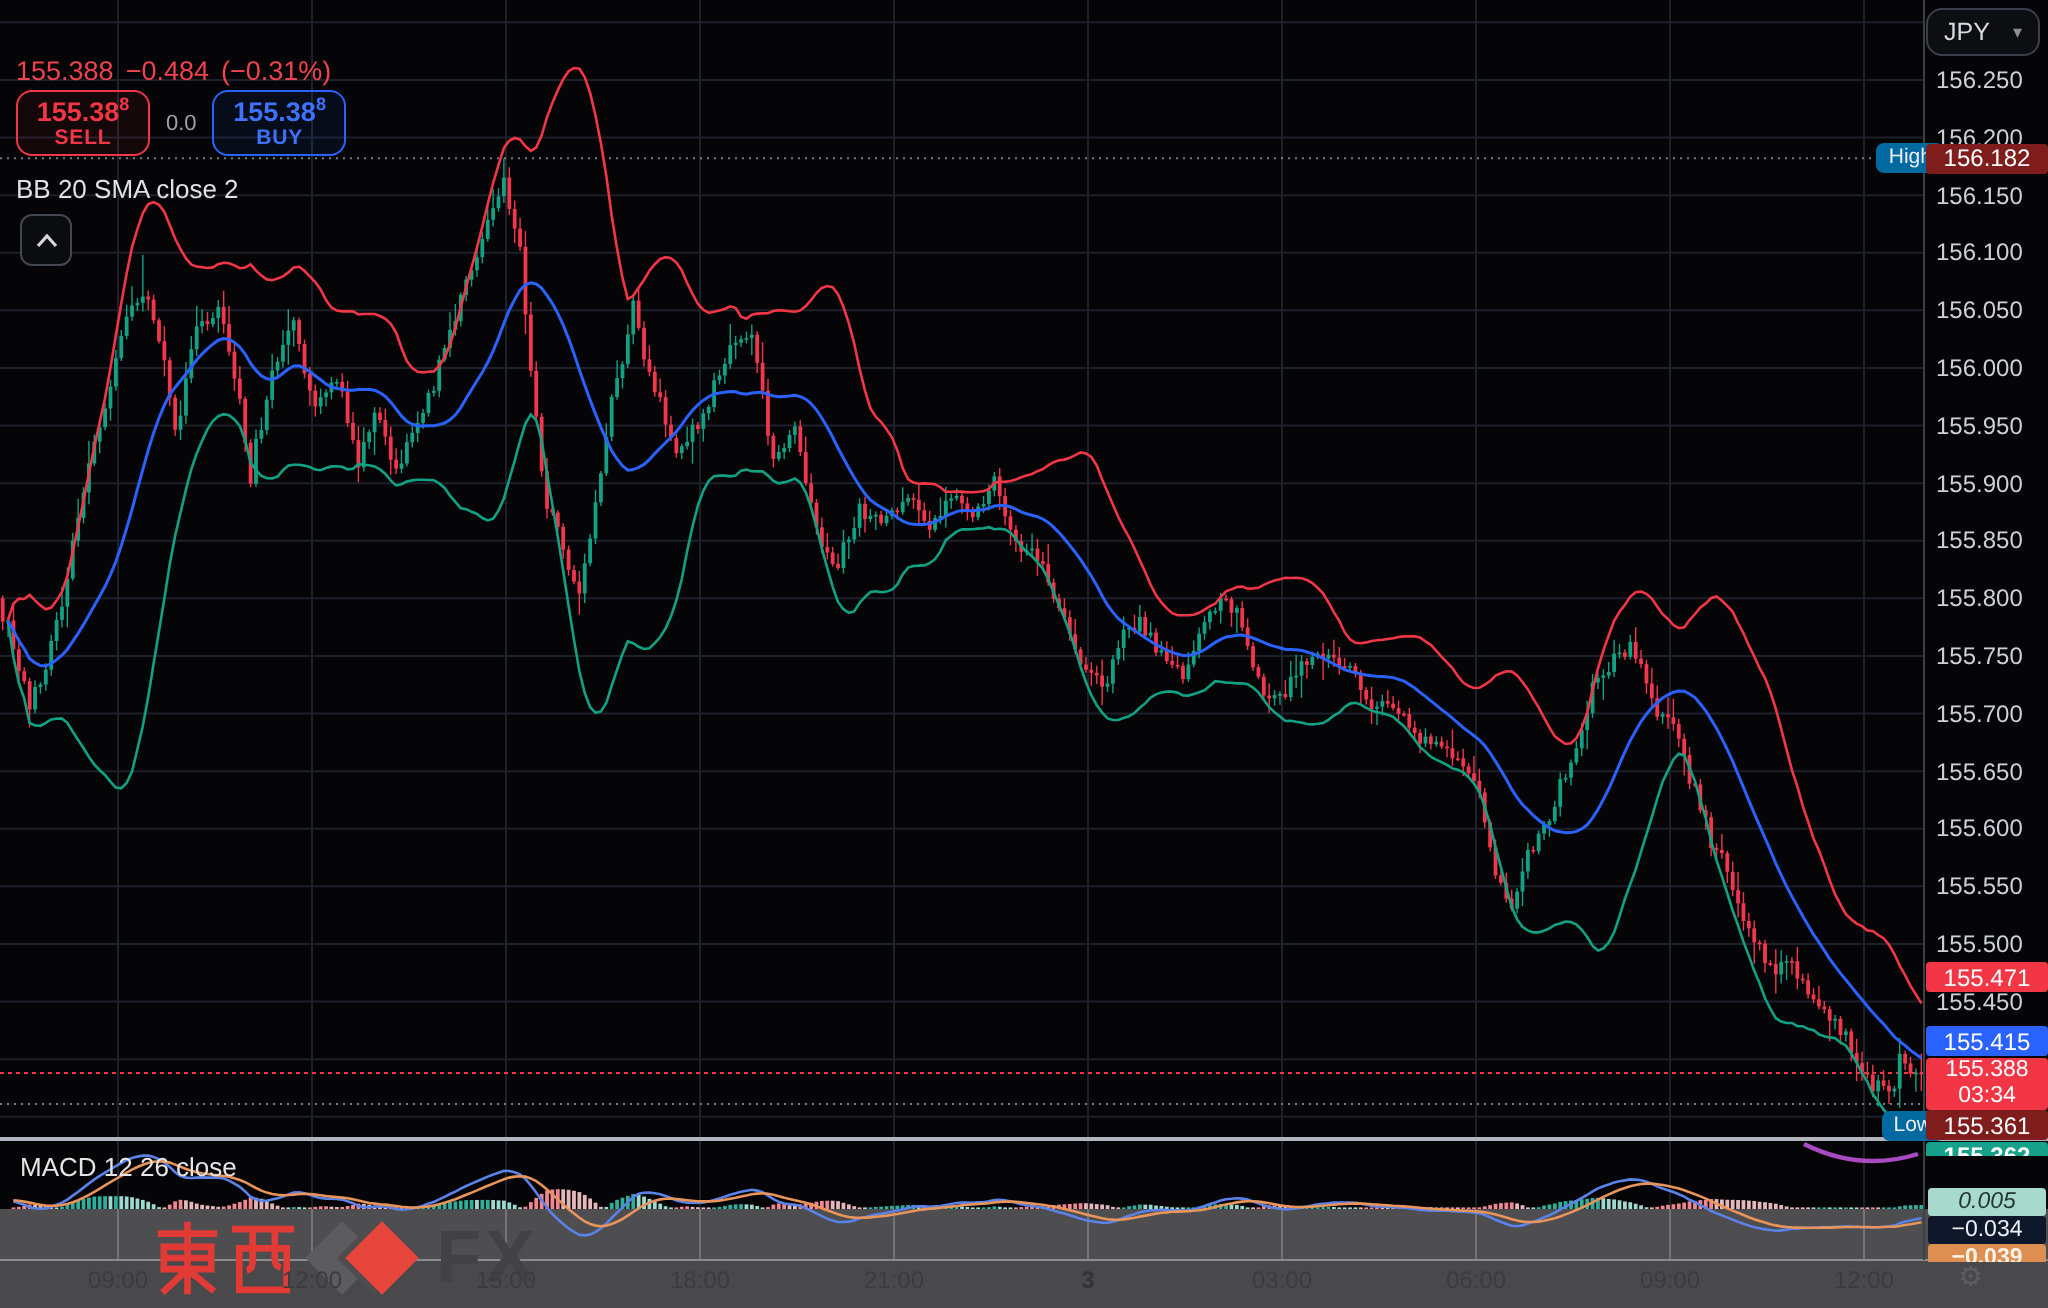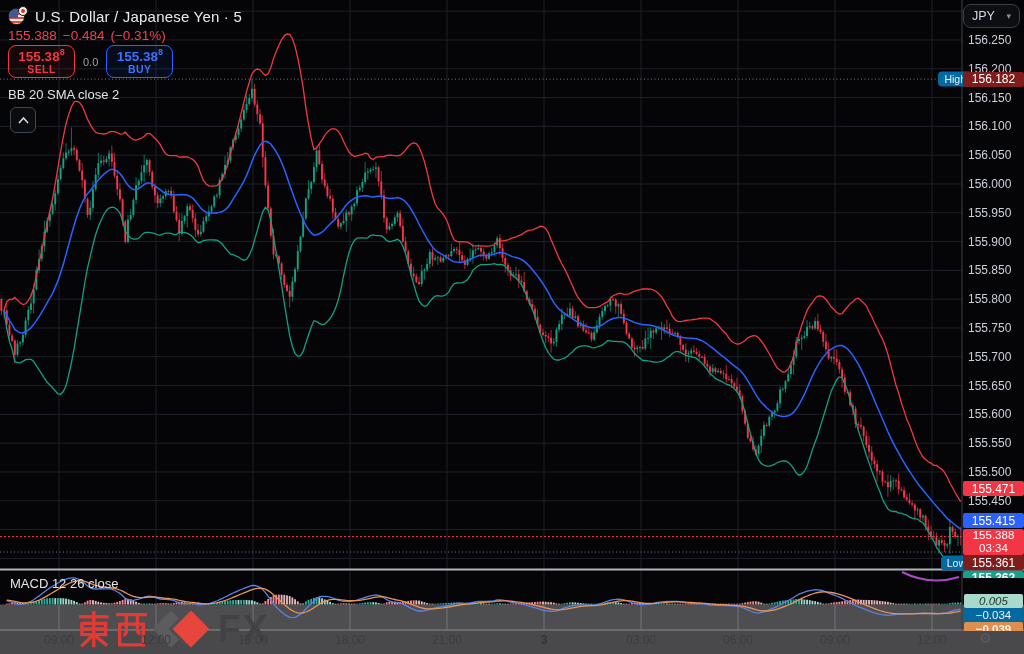--- a/index.html
+++ b/index.html
@@ -45,21 +45,21 @@
   .bk-redbig{background:#f23645;flex-direction:column;line-height:12.5px;font-size:11.5px;}
   .chip{position:absolute;right:52px;transform:translateY(-50%);background:#0369a1;color:#eceef3;
       font-size:10.5px;padding:1px 6px 2px;border-radius:4px;}
   .clipwrap{position:absolute;left:963px;overflow:hidden;width:61px;font-weight:bold;}
   .clipwrap .pbadge{position:relative;left:0;top:0;}
   
   .macd-label{left:10px;top:576px;font-size:13px;color:#e5e5e5;}
   .mbadge{position:absolute;left:964px;width:59px;height:14px;border-radius:2px;font-size:11.5px;
       display:flex;align-items:center;justify-content:center;}
   .mb-hist{background:#a7dacd;color:#223731;font-style:italic;}
-  .mb-macd{background:#0369a1;color:#eef0f7;}
+  .mb-macd{background:#0f172a;color:#eef0f7;}
   .mb-sig{background:#dd8f52;color:#fdf2e7;}
   
   .ttick{position:absolute;top:633px;transform:translateX(-50%);font-size:12px;color:#3c3c3e;}
   .ttick.strong{font-weight:700;color:#333335;}
   .gear{left:979px;top:630px;font-size:14px;color:#5d5d5f;cursor:pointer;}
   
   .wm{left:76px;top:606px;display:flex;align-items:center;gap:6px;pointer-events:none;}
   .wm .fx{font-size:37px;font-weight:700;color:#424244;letter-spacing:2px;}
   .wm-diamonds{position:relative;width:56px;height:46px;}
   .wm-diamonds .d{position:absolute;width:26px;height:26px;transform:rotate(45deg);}
@@ -1206,31 +1206,20 @@
         <path d="M4.0,310.5 L6.7,315.2 L9.4,320.3 L12.1,324.4 L14.8,329.4 L17.5,331.4 L20.2,332.8 L22.9,333.0 L25.6,331.8 L28.3,329.8 L31.0,327.6 L33.7,324.6 L36.4,320.7 L39.1,316.6 L41.8,312.2 L44.5,307.5 L47.2,302.7 L49.9,298.0 L52.5,293.3 L55.2,287.4 L57.9,280.9 L60.6,273.0 L63.3,264.2 L66.0,254.8 L68.7,244.6 L71.4,234.8 L74.1,225.2 L76.8,216.5 L79.5,209.0 L82.2,202.5 L84.9,197.3 L87.6,193.6 L90.3,190.4 L93.0,187.0 L95.7,183.4 L98.4,179.9 L101.1,176.9 L103.7,174.4 L106.4,172.1 L109.1,170.1 L111.8,169.3 L114.5,169.6 L117.2,171.2 L119.9,173.5 L122.6,177.0 L125.3,181.7 L128.0,185.2 L130.7,187.9 L133.4,189.4 L136.1,189.7 L138.8,188.7 L141.5,186.6 L144.2,184.5 L146.9,183.0 L149.6,182.9 L152.2,184.1 L154.9,185.8 L157.6,187.9 L160.3,189.9 L163.0,192.0 L165.7,193.5 L168.4,194.2 L171.1,194.5 L173.8,195.1 L176.5,195.1 L179.2,194.7 L181.9,194.7 L184.6,194.8 L187.3,195.1 L190.0,196.4 L192.7,198.2 L195.4,201.1 L198.1,204.6 L200.8,208.1 L203.4,210.6 L206.1,212.1 L208.8,212.9 L211.5,213.0 L214.2,212.9 L216.9,212.9 L219.6,212.3 L222.3,211.5 L225.0,209.9 L227.7,207.4 L230.4,203.8 L233.1,199.1 L235.8,194.8 L238.5,190.4 L241.2,186.1 L243.9,181.1 L246.6,175.4 L249.3,168.8 L252.0,161.5 L254.6,155.1 L257.3,149.8 L260.0,145.1 L262.7,142.4 L265.4,141.4 L268.1,142.0 L270.8,144.0 L273.5,147.7 L276.2,151.8 L278.9,156.7 L281.6,162.5 L284.3,169.3 L287.0,176.9 L289.7,185.0 L292.4,192.6 L295.1,200.1 L297.8,207.2 L300.5,213.8 L303.2,219.8 L305.8,225.3 L308.5,229.5 L311.2,232.9 L313.9,235.1 L316.6,234.8 L319.3,233.7 L322.0,232.2 L324.7,229.8 L327.4,226.8 L330.1,224.0 L332.8,221.4 L335.5,218.6 L338.2,215.7 L340.9,212.3 L343.6,208.5 L346.3,205.1 L349.0,202.3 L351.7,200.1 L354.4,198.4 L357.0,197.0 L359.7,196.5 L362.4,196.1 L365.1,195.7 L367.8,195.9 L370.5,196.8 L373.2,197.1 L375.9,196.5 L378.6,196.2 L381.3,196.2 L384.0,197.2 L386.7,198.0 L389.4,198.4 L392.1,198.2 L394.8,198.0 L397.5,197.6 L400.2,198.3 L402.9,199.6 L405.5,201.8 L408.2,204.9 L410.9,209.0 L413.6,213.5 L416.3,218.5 L419.0,224.0 L421.7,229.0 L424.4,234.0 L427.1,238.8 L429.8,243.0 L432.5,246.9 L435.2,250.0 L437.9,252.0 L440.6,253.6 L443.3,255.2 L446.0,256.8 L448.7,258.7 L451.4,260.6 L454.1,261.7 L456.7,262.1 L459.4,262.3 L462.1,262.2 L464.8,261.7 L467.5,260.9 L470.2,259.7 L472.9,258.0 L475.6,256.9 L478.3,255.8 L481.0,255.2 L483.7,255.4 L486.4,255.4 L489.1,255.1 L491.8,254.8 L494.5,254.0 L497.2,253.0 L499.9,252.7 L502.6,252.8 L505.3,253.5 L507.9,254.6 L510.6,255.9 L513.3,256.9 L516.0,257.6 L518.7,258.3 L521.4,259.5 L524.1,261.2 L526.8,263.6 L529.5,266.3 L532.2,269.4 L534.9,272.7 L537.6,276.1 L540.3,279.8 L543.0,283.9 L545.7,288.1 L548.4,292.7 L551.1,298.0 L553.8,302.6 L556.5,306.2 L559.1,309.2 L561.8,311.4 L564.5,313.3 L567.2,315.3 L569.9,317.0 L572.6,318.9 L575.3,320.6 L578.0,322.4 L580.7,323.7 L583.4,325.0 L586.1,326.2 L588.8,327.0 L591.5,327.7 L594.2,327.7 L596.9,327.2 L599.6,326.2 L602.3,324.9 L605.0,323.0 L607.6,321.2 L610.3,319.7 L613.0,318.5 L615.7,318.1 L618.4,317.6 L621.1,317.5 L623.8,318.2 L626.5,319.0 L629.2,320.1 L631.9,321.2 L634.6,322.4 L637.3,323.2 L640.0,323.9 L642.7,324.7 L645.4,324.7 L648.1,324.9 L650.8,325.2 L653.5,326.0 L656.2,326.8 L658.8,327.9 L661.5,329.1 L664.2,330.5 L666.9,332.0 L669.6,333.3 L672.3,334.8 L675.0,335.7 L677.7,336.4 L680.4,337.0 L683.1,337.5 L685.8,337.9 L688.5,338.1 L691.2,338.2 L693.9,338.5 L696.6,338.8 L699.3,339.7 L702.0,340.6 L704.7,342.3 L707.4,344.0 L710.0,346.2 L712.7,348.2 L715.4,350.4 L718.1,352.6 L720.8,354.8 L723.5,356.8 L726.2,359.1 L728.9,361.4 L731.6,363.8 L734.3,365.8 L737.0,367.9 L739.7,370.0 L742.4,372.9 L745.1,376.5 L747.8,380.8 L750.5,385.2 L753.2,389.8 L755.9,394.7 L758.6,398.8 L761.2,402.2 L763.9,404.9 L766.6,407.7 L769.3,410.0 L772.0,412.1 L774.7,413.9 L777.4,415.4 L780.1,415.9 L782.8,416.4 L785.5,416.3 L788.2,415.7 L790.9,414.4 L793.6,412.4 L796.3,408.9 L799.0,404.7 L801.7,399.7 L804.4,394.4 L807.1,388.3 L809.8,381.9 L812.4,376.0 L815.1,370.3 L817.8,365.5 L820.5,360.8 L823.2,357.1 L825.9,353.9 L828.6,351.3 L831.3,349.0 L834.0,347.4 L836.7,346.1 L839.4,345.5 L842.1,345.6 L844.8,347.0 L847.5,348.8 L850.2,352.0 L852.9,355.4 L855.6,359.8 L858.3,364.2 L860.9,369.2 L863.6,374.7 L866.3,380.5 L869.0,387.1 L871.7,393.6 L874.4,400.2 L877.1,406.7 L879.8,412.8 L882.5,419.0 L885.2,425.2 L887.9,431.7 L890.6,437.6 L893.3,443.2 L896.0,448.3 L898.7,453.2 L901.4,458.1 L904.1,462.7 L906.8,467.3 L909.5,471.2 L912.1,475.2 L914.8,479.4 L917.5,483.1 L920.2,486.7 L922.9,489.9 L925.6,493.2 L928.3,496.6 L931.0,499.8 L933.7,503.1 L936.4,506.3 L939.1,509.2 L941.8,512.0 L944.5,515.2 L947.2,518.4 L949.9,520.7 L952.6,522.8 L955.3,525.2 L958.0,527.1 L960.7,529.0 " stroke="#2962ff" stroke-width="1.5" fill="none"></path>
       </g>
       <g clip-path="url(#macdClip)" fill="none">
         <path d="M6.7,600.6 L9.4,601.5 L12.1,602.4 L14.8,603.6 L17.5,604.1 L20.2,604.4 L22.9,604.2 L25.6,603.5 L28.3,602.4 L31.0,601.3 L33.7,599.8 L36.4,597.8 L39.1,595.9 L41.8,593.8 L44.5,591.7 L47.2,589.7 L49.9,587.9 L52.5,586.3 L55.2,584.7 L57.9,583.0 L60.6,581.5 L63.3,580.1 L66.0,579.0 L68.7,578.3 L71.4,577.8 L74.1,577.8 L76.8,578.5 L79.5,579.7 L82.2,581.3 L84.9,583.5 L87.6,586.1 L90.3,588.0 L93.0,588.8 L95.7,589.0 L98.4,588.8 L101.1,588.7 L103.7,588.8 L106.4,588.8 L109.1,588.8 L111.8,589.2 L114.5,590.3 L117.2,591.8 L119.9,593.4 L122.6,595.7 L125.3,598.4 L128.0,599.6 L130.7,600.4 L133.4,600.4 L136.1,599.7 L138.8,599.1 L141.5,598.2 L144.2,597.2 L146.9,596.3 L149.6,596.1 L152.2,596.6 L154.9,597.4 L157.6,598.4 L160.3,599.0 L163.0,599.3 L165.7,599.4 L168.4,599.5 L171.1,599.8 L173.8,600.6 L176.5,601.6 L179.2,603.0 L181.9,603.5 L184.6,603.6 L187.3,603.3 L190.0,603.1 L192.7,603.3 L195.4,603.9 L198.1,604.5 L200.8,604.9 L203.4,604.6 L206.1,604.2 L208.8,603.6 L211.5,602.9 L214.2,601.8 L216.9,601.0 L219.6,599.7 L222.3,598.4 L225.0,597.0 L227.7,595.8 L230.4,594.3 L233.1,593.0 L235.8,591.8 L238.5,590.6 L241.2,589.5 L243.9,588.3 L246.6,587.3 L249.3,586.4 L252.0,585.4 L254.6,585.5 L257.3,586.1 L260.0,587.2 L262.7,589.5 L265.4,592.7 L268.1,596.2 L270.8,600.1 L273.5,603.9 L276.2,607.0 L278.9,609.6 L281.6,612.0 L284.3,614.2 L287.0,615.9 L289.7,617.4 L292.4,617.7 L295.1,617.3 L297.8,615.9 L300.5,614.1 L303.2,611.8 L305.8,609.0 L308.5,606.3 L311.2,603.8 L313.9,601.2 L316.6,598.5 L319.3,596.9 L322.0,596.4 L324.7,596.3 L327.4,596.6 L330.1,597.1 L332.8,598.0 L335.5,599.0 L338.2,600.2 L340.9,600.9 L343.6,601.4 L346.3,601.4 L349.0,601.5 L351.7,601.2 L354.4,600.8 L357.0,600.0 L359.7,599.2 L362.4,598.4 L365.1,597.4 L367.8,596.6 L370.5,595.9 L373.2,595.4 L375.9,594.9 L378.6,595.3 L381.3,596.1 L384.0,597.8 L386.7,599.6 L389.4,600.9 L392.1,601.8 L394.8,602.2 L397.5,602.4 L400.2,603.0 L402.9,604.1 L405.5,605.3 L408.2,606.7 L410.9,608.1 L413.6,609.3 L416.3,610.3 L419.0,611.0 L421.7,611.0 L424.4,610.8 L427.1,610.2 L429.8,609.2 L432.5,608.6 L435.2,607.9 L437.9,607.3 L440.6,606.9 L443.3,606.4 L446.0,605.8 L448.7,605.3 L451.4,604.6 L454.1,604.0 L456.7,603.4 L459.4,603.2 L462.1,603.2 L464.8,603.4 L467.5,603.2 L470.2,603.0 L472.9,602.5 L475.6,602.0 L478.3,601.5 L481.0,601.3 L483.7,601.3 L486.4,601.4 L489.1,601.2 L491.8,601.1 L494.5,600.6 L497.2,600.0 L499.9,599.9 L502.6,600.2 L505.3,600.7 L507.9,601.4 L510.6,602.1 L513.3,602.6 L516.0,603.0 L518.7,603.4 L521.4,603.8 L524.1,604.5 L526.8,605.3 L529.5,606.1 L532.2,606.8 L534.9,607.6 L537.6,608.5 L540.3,609.4 L543.0,610.1 L545.7,610.6 L548.4,611.0 L551.1,611.3 L553.8,611.4 L556.5,610.9 L559.1,610.1 L561.8,608.9 L564.5,607.9 L567.2,607.1 L569.9,606.1 L572.6,605.6 L575.3,605.1 L578.0,605.1 L580.7,604.9 L583.4,605.0 L586.1,605.1 L588.8,605.1 L591.5,605.3 L594.2,605.1 L596.9,604.7 L599.6,603.9 L602.3,603.0 L605.0,602.0 L607.6,601.2 L610.3,600.3 L613.0,599.6 L615.7,599.4 L618.4,599.1 L621.1,599.3 L623.8,599.8 L626.5,600.7 L629.2,601.6 L631.9,602.6 L634.6,603.5 L637.3,604.0 L640.0,604.4 L642.7,604.7 L645.4,604.5 L648.1,604.2 L650.8,603.7 L653.5,603.3 L656.2,602.7 L658.8,602.2 L661.5,601.9 L664.2,601.6 L666.9,601.3 L669.6,601.3 L672.3,601.3 L675.0,601.3 L677.7,601.4 L680.4,601.8 L683.1,602.3 L685.8,602.8 L688.5,603.2 L691.2,603.3 L693.9,603.4 L696.6,603.6 L699.3,603.8 L702.0,603.9 L704.7,604.2 L707.4,604.5 L710.0,605.0 L712.7,605.1 L715.4,605.3 L718.1,605.3 L720.8,605.4 L723.5,605.4 L726.2,605.6 L728.9,605.7 L731.6,605.8 L734.3,606.0 L737.0,606.3 L739.7,606.6 L742.4,607.5 L745.1,608.6 L747.8,609.9 L750.5,611.0 L753.2,612.0 L755.9,612.9 L758.6,613.1 L761.2,612.7 L763.9,611.8 L766.6,611.0 L769.3,609.8 L772.0,608.7 L774.7,607.6 L777.4,606.3 L780.1,604.7 L782.8,603.3 L785.5,601.9 L788.2,600.5 L790.9,599.0 L793.6,597.5 L796.3,595.7 L799.0,594.2 L801.7,593.1 L804.4,592.2 L807.1,591.2 L809.8,590.6 L812.4,590.2 L815.1,589.7 L817.8,589.8 L820.5,590.1 L823.2,590.9 L825.9,591.9 L828.6,593.2 L831.3,594.2 L834.0,595.1 L836.7,596.0 L839.4,597.1 L842.1,598.3 L844.8,599.9 L847.5,601.1 L850.2,602.6 L852.9,603.9 L855.6,605.5 L858.3,606.7 L860.9,607.7 L863.6,608.7 L866.3,609.8 L869.0,610.9 L871.7,611.9 L874.4,612.8 L877.1,613.6 L879.8,614.1 L882.5,614.7 L885.2,615.0 L887.9,615.4 L890.6,615.2 L893.3,614.8 L896.0,614.4 L898.7,614.3 L901.4,614.0 L904.1,614.0 L906.8,613.9 L909.5,613.8 L912.1,613.6 L914.8,613.6 L917.5,613.4 L920.2,613.4 L922.9,613.1 L925.6,613.3 L928.3,613.4 L931.0,613.6 L933.7,613.6 L936.4,613.8 L939.1,613.6 L941.8,613.4 L944.5,613.1 L947.2,612.8 L949.9,611.6 L952.6,610.8 L955.3,610.2 L958.0,609.6 L960.7,609.1 " stroke="#5b82e8" stroke-width="1.3" fill="none"></path>
         <path d="M6.7,600.1 L9.4,600.4 L12.1,600.8 L14.8,601.3 L17.5,601.9 L20.2,602.4 L22.9,602.8 L25.6,602.9 L28.3,602.8 L31.0,602.5 L33.7,602.0 L36.4,601.1 L39.1,600.1 L41.8,598.8 L44.5,597.4 L47.2,595.9 L49.9,594.3 L52.5,592.7 L55.2,591.1 L57.9,589.5 L60.6,587.9 L63.3,586.3 L66.0,584.8 L68.7,583.5 L71.4,582.4 L74.1,581.5 L76.8,580.9 L79.5,580.6 L82.2,580.8 L84.9,581.3 L87.6,582.3 L90.3,583.4 L93.0,584.5 L95.7,585.4 L98.4,586.1 L101.1,586.6 L103.7,587.0 L106.4,587.4 L109.1,587.7 L111.8,588.0 L114.5,588.4 L117.2,589.1 L119.9,590.0 L122.6,591.1 L125.3,592.6 L128.0,594.0 L130.7,595.3 L133.4,596.3 L136.1,597.0 L138.8,597.4 L141.5,597.6 L144.2,597.5 L146.9,597.3 L149.6,597.0 L152.2,596.9 L154.9,597.0 L157.6,597.3 L160.3,597.6 L163.0,598.0 L165.7,598.3 L168.4,598.5 L171.1,598.8 L173.8,599.1 L176.5,599.6 L179.2,600.3 L181.9,600.9 L184.6,601.5 L187.3,601.8 L190.0,602.1 L192.7,602.3 L195.4,602.7 L198.1,603.0 L200.8,603.4 L203.4,603.6 L206.1,603.8 L208.8,603.7 L211.5,603.5 L214.2,603.2 L216.9,602.8 L219.6,602.1 L222.3,601.4 L225.0,600.5 L227.7,599.6 L230.4,598.5 L233.1,597.4 L235.8,596.3 L238.5,595.2 L241.2,594.0 L243.9,592.9 L246.6,591.8 L249.3,590.7 L252.0,589.6 L254.6,588.8 L257.3,588.3 L260.0,588.1 L262.7,588.3 L265.4,589.2 L268.1,590.6 L270.8,592.5 L273.5,594.8 L276.2,597.2 L278.9,599.7 L281.6,602.2 L284.3,604.6 L287.0,606.8 L289.7,608.9 L292.4,610.7 L295.1,612.0 L297.8,612.8 L300.5,613.1 L303.2,612.8 L305.8,612.0 L308.5,610.9 L311.2,609.5 L313.9,607.8 L316.6,606.0 L319.3,604.2 L322.0,602.6 L324.7,601.3 L327.4,600.4 L330.1,599.7 L332.8,599.4 L335.5,599.3 L338.2,599.5 L340.9,599.8 L343.6,600.1 L346.3,600.4 L349.0,600.6 L351.7,600.7 L354.4,600.7 L357.0,600.6 L359.7,600.3 L362.4,599.9 L365.1,599.4 L367.8,598.9 L370.5,598.3 L373.2,597.7 L375.9,597.1 L378.6,596.8 L381.3,596.6 L384.0,596.9 L386.7,597.4 L389.4,598.1 L392.1,598.9 L394.8,599.5 L397.5,600.1 L400.2,600.7 L402.9,601.4 L405.5,602.1 L408.2,603.1 L410.9,604.1 L413.6,605.1 L416.3,606.1 L419.0,607.1 L421.7,607.9 L424.4,608.5 L427.1,608.8 L429.8,608.9 L432.5,608.8 L435.2,608.7 L437.9,608.4 L440.6,608.1 L443.3,607.8 L446.0,607.4 L448.7,607.0 L451.4,606.5 L454.1,606.0 L456.7,605.5 L459.4,605.0 L462.1,604.7 L464.8,604.4 L467.5,604.2 L470.2,603.9 L472.9,603.6 L475.6,603.3 L478.3,603.0 L481.0,602.6 L483.7,602.4 L486.4,602.2 L489.1,602.0 L491.8,601.8 L494.5,601.6 L497.2,601.2 L499.9,601.0 L502.6,600.8 L505.3,600.8 L507.9,600.9 L510.6,601.2 L513.3,601.5 L516.0,601.8 L518.7,602.1 L521.4,602.4 L524.1,602.9 L526.8,603.3 L529.5,603.9 L532.2,604.5 L534.9,605.1 L537.6,605.8 L540.3,606.5 L543.0,607.2 L545.7,607.9 L548.4,608.5 L551.1,609.1 L553.8,609.6 L556.5,609.8 L559.1,609.9 L561.8,609.7 L564.5,609.3 L567.2,608.9 L569.9,608.3 L572.6,607.8 L575.3,607.3 L578.0,606.8 L580.7,606.4 L583.4,606.2 L586.1,605.9 L588.8,605.8 L591.5,605.7 L594.2,605.6 L596.9,605.4 L599.6,605.1 L602.3,604.7 L605.0,604.1 L607.6,603.5 L610.3,602.9 L613.0,602.3 L615.7,601.7 L618.4,601.2 L621.1,600.8 L623.8,600.6 L626.5,600.6 L629.2,600.8 L631.9,601.2 L634.6,601.6 L637.3,602.1 L640.0,602.6 L642.7,603.0 L645.4,603.3 L648.1,603.5 L650.8,603.5 L653.5,603.5 L656.2,603.3 L658.8,603.1 L661.5,602.9 L664.2,602.6 L666.9,602.4 L669.6,602.1 L672.3,602.0 L675.0,601.8 L677.7,601.7 L680.4,601.8 L683.1,601.9 L685.8,602.1 L688.5,602.3 L691.2,602.5 L693.9,602.7 L696.6,602.9 L699.3,603.0 L702.0,603.2 L704.7,603.4 L707.4,603.6 L710.0,603.9 L712.7,604.1 L715.4,604.4 L718.1,604.6 L720.8,604.7 L723.5,604.9 L726.2,605.0 L728.9,605.1 L731.6,605.3 L734.3,605.4 L737.0,605.6 L739.7,605.8 L742.4,606.1 L745.1,606.6 L747.8,607.3 L750.5,608.0 L753.2,608.8 L755.9,609.6 L758.6,610.3 L761.2,610.8 L763.9,611.0 L766.6,611.0 L769.3,610.8 L772.0,610.4 L774.7,609.8 L777.4,609.1 L780.1,608.2 L782.8,607.2 L785.5,606.2 L788.2,605.0 L790.9,603.8 L793.6,602.6 L796.3,601.2 L799.0,599.8 L801.7,598.4 L804.4,597.2 L807.1,596.0 L809.8,594.9 L812.4,594.0 L815.1,593.1 L817.8,592.5 L820.5,592.0 L823.2,591.8 L825.9,591.8 L828.6,592.1 L831.3,592.5 L834.0,593.0 L836.7,593.6 L839.4,594.3 L842.1,595.1 L844.8,596.1 L847.5,597.1 L850.2,598.2 L852.9,599.3 L855.6,600.6 L858.3,601.8 L860.9,603.0 L863.6,604.1 L866.3,605.3 L869.0,606.4 L871.7,607.5 L874.4,608.6 L877.1,609.6 L879.8,610.5 L882.5,611.3 L885.2,612.1 L887.9,612.7 L890.6,613.2 L893.3,613.5 L896.0,613.7 L898.7,613.8 L901.4,613.9 L904.1,613.9 L906.8,613.9 L909.5,613.9 L912.1,613.8 L914.8,613.8 L917.5,613.7 L920.2,613.6 L922.9,613.5 L925.6,613.5 L928.3,613.5 L931.0,613.5 L933.7,613.5 L936.4,613.6 L939.1,613.6 L941.8,613.5 L944.5,613.4 L947.2,613.3 L949.9,613.0 L952.6,612.5 L955.3,612.1 L958.0,611.6 L960.7,611.1 " stroke="#e8945a" stroke-width="1.3" fill="none"></path>
       </g>
       <path d="M902,572 Q930,586 959,577" stroke="#bb52d8" stroke-width="2.2" fill="none" opacity="0.9"></path>
       <line x1="962" y1="0" x2="962" y2="630" stroke="#3b4048" stroke-width="1"></line>
     </svg>
 
-  <div class="ovl pair-row">
-    <span class="pair-icon">
-      <span class="us">
-          <span class="canton"></span>
-        </span>
-      <span class="jp">
-          <i></i>
-        </span>
-    </span>
-    <span class="sym-title">U.S. Dollar / Japanese Yen · 5</span>
-  </div>
 
   <div class="ovl price-row">
     <span>155.388</span>
     <span>−0.484</span>
     <span>(−0.31%)</span>
   </div>
 
   <div class="ovl trade-btns">
     <div class="tbtn sell">
       <span class="p"><span>155.38</span><sup>8</sup></span>

